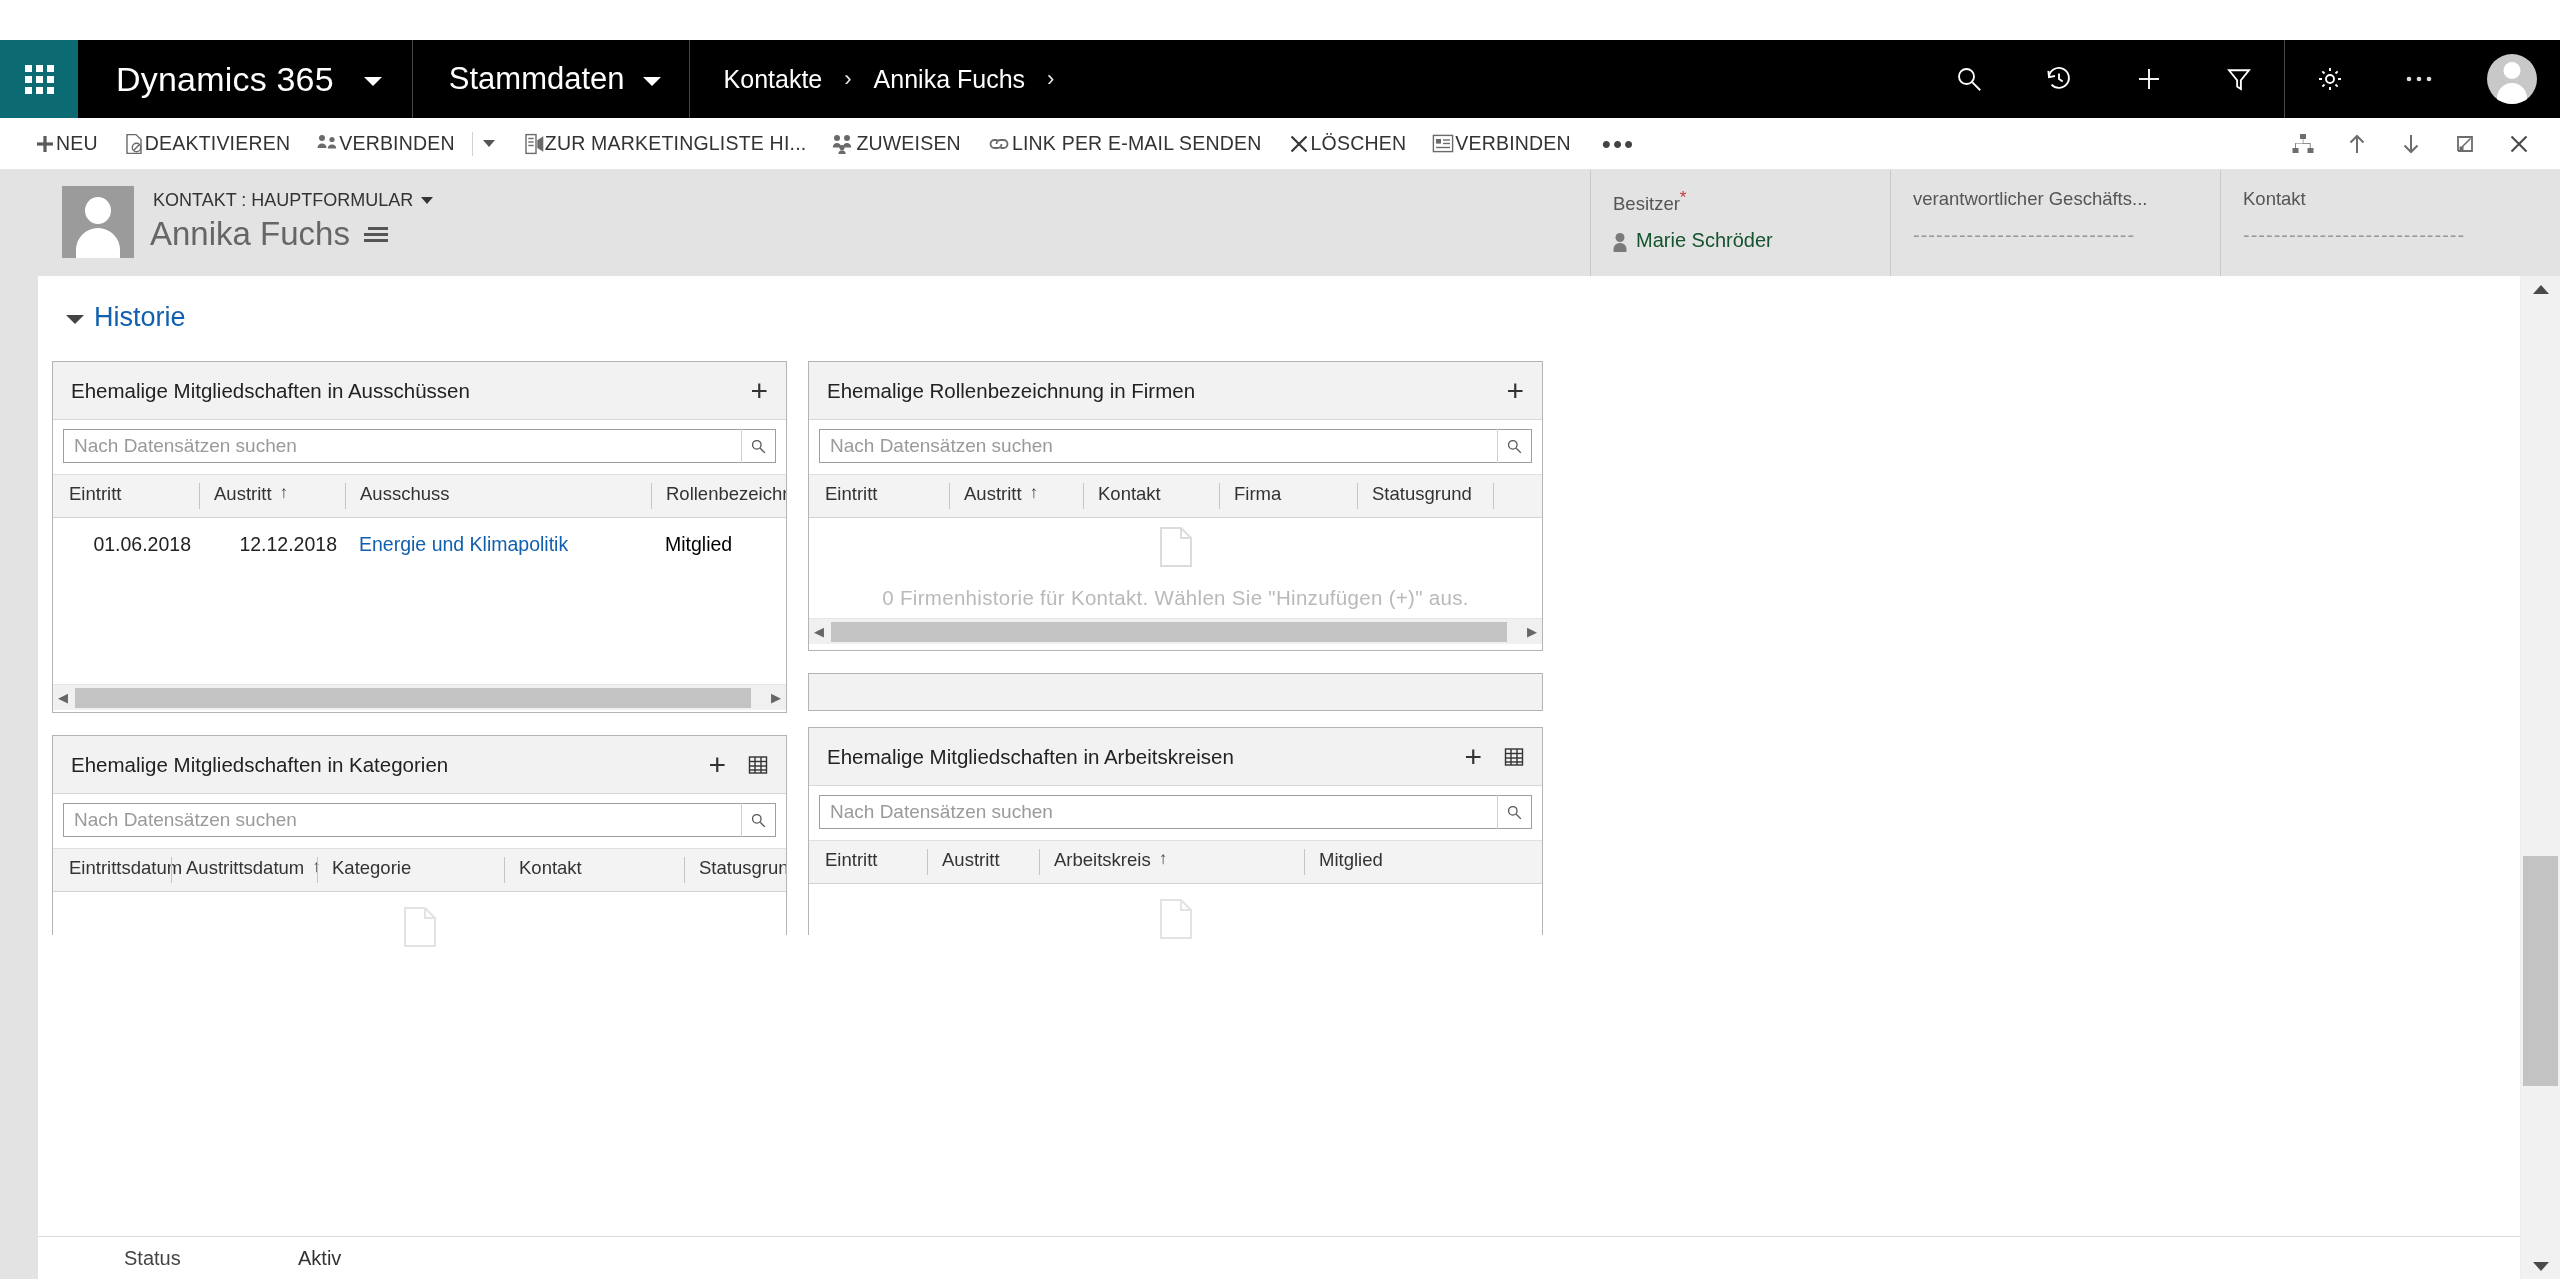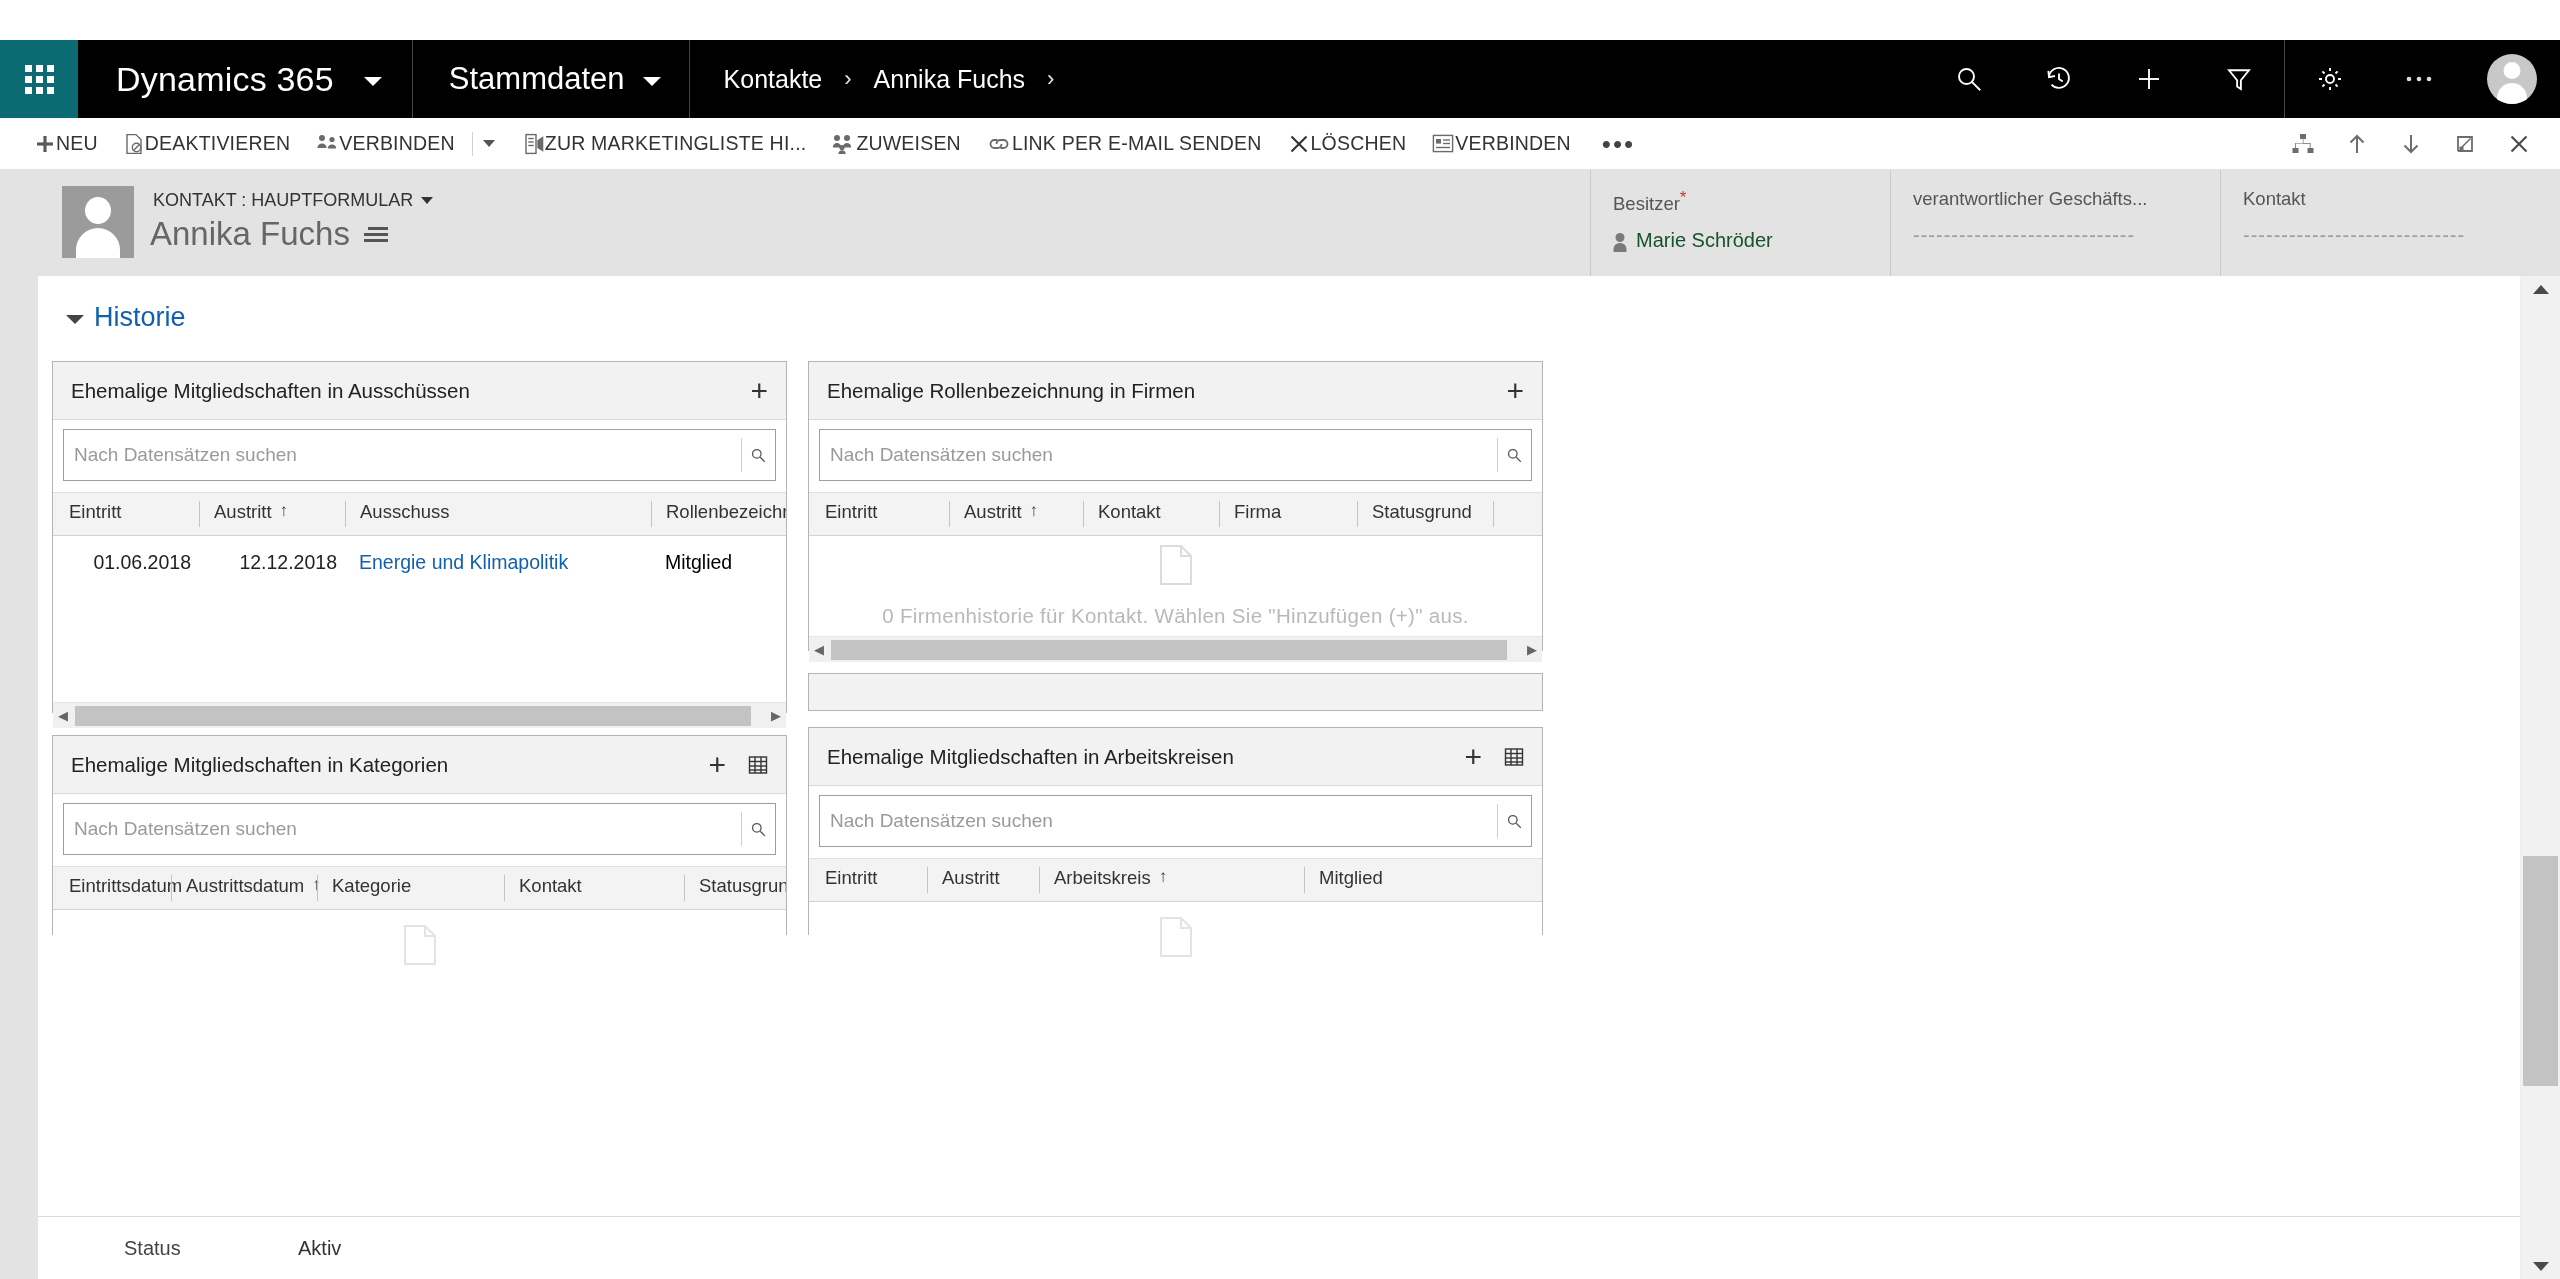--- a/index.html
+++ b/index.html
@@ -167,21 +167,21 @@
     height: 58px; background: #f2f2f2; border-bottom: 1px solid #d9d9d9;
     display: flex; align-items: center; padding: 0 18px 0 18px;
   }
   .panel-title { font-size: 20.5px; color: #222222; }
   .panel-actions { margin-left: auto; display: flex; align-items: center; gap: 22px; }
   .plus-btn { font-size: 30px; line-height: 1; color: #333; cursor: pointer; font-weight: 400; }
   .grid-btn { cursor: pointer; display: inline-flex; }
 
   .panel-search { padding: 9px 10px 11px 10px; background: #ffffff; }
   .search-box {
-    height: 52px; border: 1px solid #9e9e9e; display: flex; align-items: center;
+    height: 34px; border: 1px solid #9e9e9e; display: flex; align-items: center;
     background: #ffffff;
   }
   .search-box input {
     flex: 1; border: 0; outline: 0; font-size: 19px; color: #555; padding: 0 10px;
     font-family: "Liberation Sans", sans-serif; background: transparent;
   }
   .search-box input::placeholder { color: #9a9a9a; }
   .search-ico-btn {
     width: 34px; height: 34px; display: flex; align-items: center; justify-content: center;
     border-left: 1px solid #cfcfcf; cursor: pointer;
@@ -237,21 +237,21 @@
     position: absolute; left: 2px; right: 2px; background: #c3c3c3; cursor: pointer;
   }
 
   
   .filler-head {
     position: absolute; border: 1px solid #b4b4b4; background: #f2f2f2;
   }
 
   
   .footer {
-    position: absolute; left: 0; right: 0; bottom: 0; height: 63px;
+    position: absolute; left: 0; right: 0; bottom: 0; height: 43px;
     background: #ffffff; border-top: 1px solid #dcdcdc; display: flex;
     align-items: center; font-size: 20px; color: #444444; z-index: 5;
   }
   .footer .f-label { padding-left: 86px; width: 260px; }
   .footer .f-value { color: #333; }
 
   svg { display: block; }
 </style>
 </head>
 <body>

